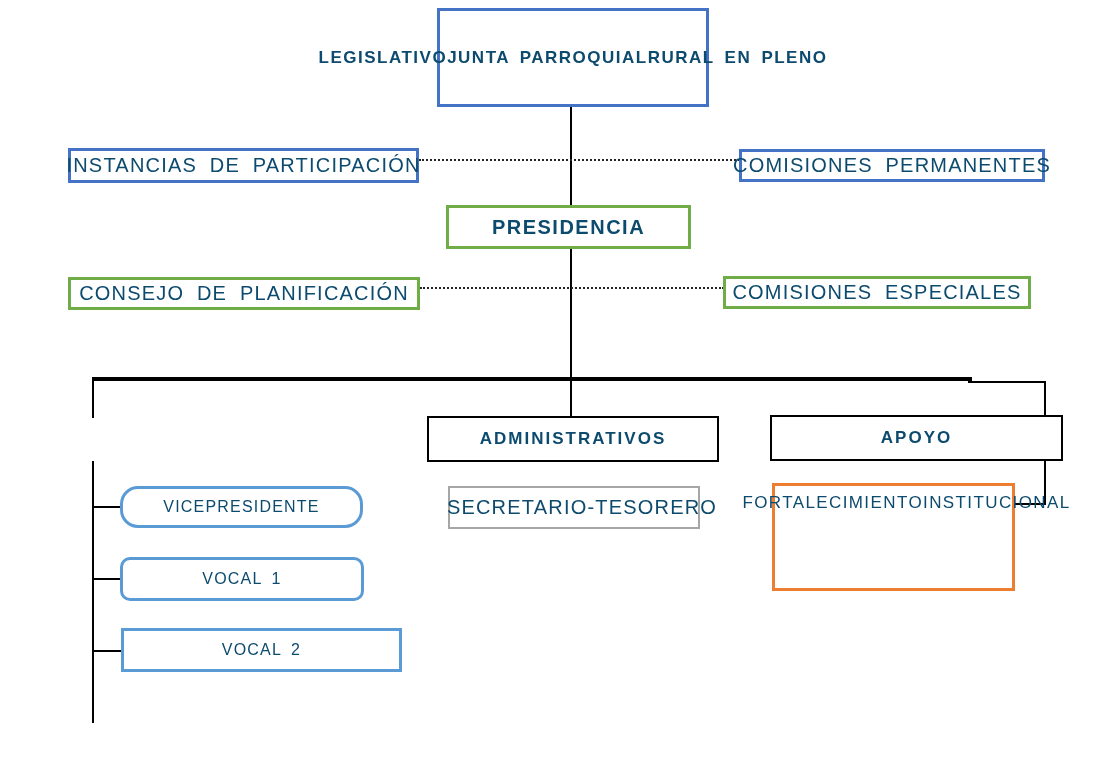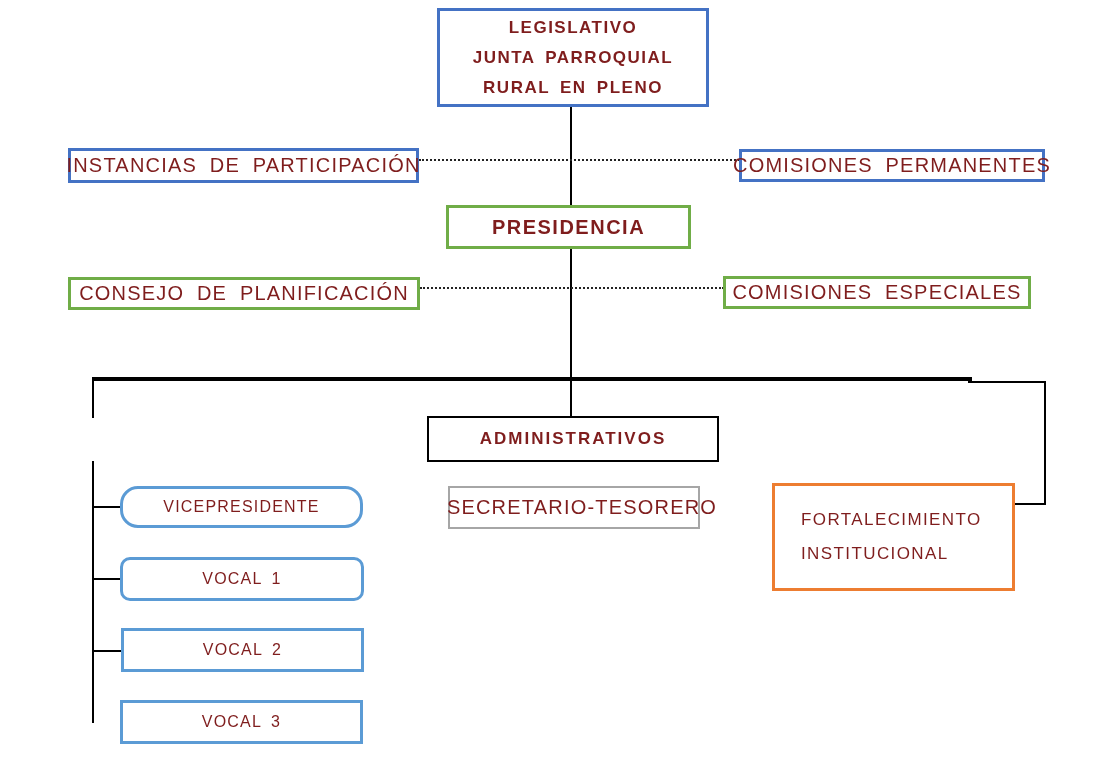--- a/index.html
+++ b/index.html
@@ -9,25 +9,25 @@
     height: 757px;
     background: #ffffff;
     font-family: "Liberation Sans", sans-serif;
     overflow: hidden;
   }
   .box {
     position: absolute;
     box-sizing: border-box;
     background: #ffffff;
     display: flex;
-    flex-direction: column;
+    flex-direction: row;
     align-items: center;
     justify-content: center;
     text-align: center;
-    color: #7f1d1d;
+    color: #0c4a6e;
     z-index: 2;
     letter-spacing: 1px;
     word-spacing: 4px;
     white-space: pre;
   }
   .b-blue   { border: 3px solid #4472C4; }
   .b-green  { border: 3px solid #70AD47; }
   .b-black  { border: 2px solid #000000; }
   .b-lblue  { border: 3px solid #5B9BD5; }
   .b-gray   { border: 2px solid #A6A6A6; padding-left: 16px; }
@@ -89,28 +89,28 @@
 
   <div class="box b-green bold fs-main" style="left:446px; top:205px; width:245px; height:44px;">PRESIDENCIA</div>
 
   <div class="box b-green fs-side" style="left:68px; top:277px; width:352px; height:33px;">CONSEJO DE PLANIFICACIÓN</div>
 
   <div class="box b-green fs-side" style="left:723px; top:276px; width:308px; height:33px;">COMISIONES ESPECIALES</div>
 
 
   <div class="box b-black bold fs-head" style="left:427px; top:416px; width:292px; height:46px;">ADMINISTRATIVOS</div>
 
+  <div class="box b-black bold fs-head" style="left:770px; top:415px; width:293px; height:46px;">APOYO</div>
 
   <div class="box b-lblue fs-leaf" style="left:120px; top:486px; width:243px; height:42px;border-radius:18px;">VICEPRESIDENTE</div>
 
   <div class="box b-lblue fs-leaf" style="left:120px; top:557px; width:244px; height:44px;border-radius:10px;">VOCAL 1</div>
 
-  <div class="box b-lblue fs-leaf" style="left:121px; top:628px; width:243px; height:44px;">VOCAL 2</div>
+  <div class="box b-lblue fs-leaf" style="left:121px; top:628px; width:281px; height:44px;">VOCAL 2</div>
 
-  <div class="box b-lblue fs-leaf" style="left:120px; top:700px; width:243px; height:44px;">VOCAL 3</div>
 
   <div class="box b-gray fs-side" style="left:448px; top:486px; width:252px; height:43px;">SECRETARIO-TESORERO</div>
 
   <div class="box b-orange leftalign" style="left:772px; top:483px; width:243px; height:108px;">
     <div>FORTALECIMIENTO</div>
     <div>INSTITUCIONAL</div>
   </div>
 
 </div>
 

